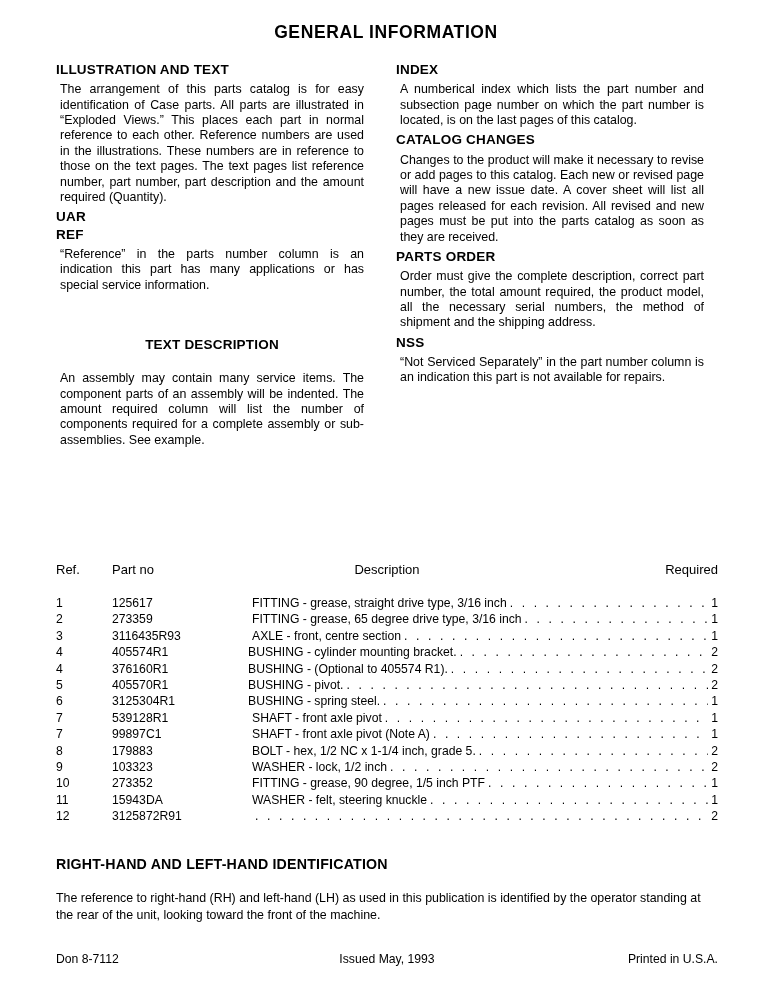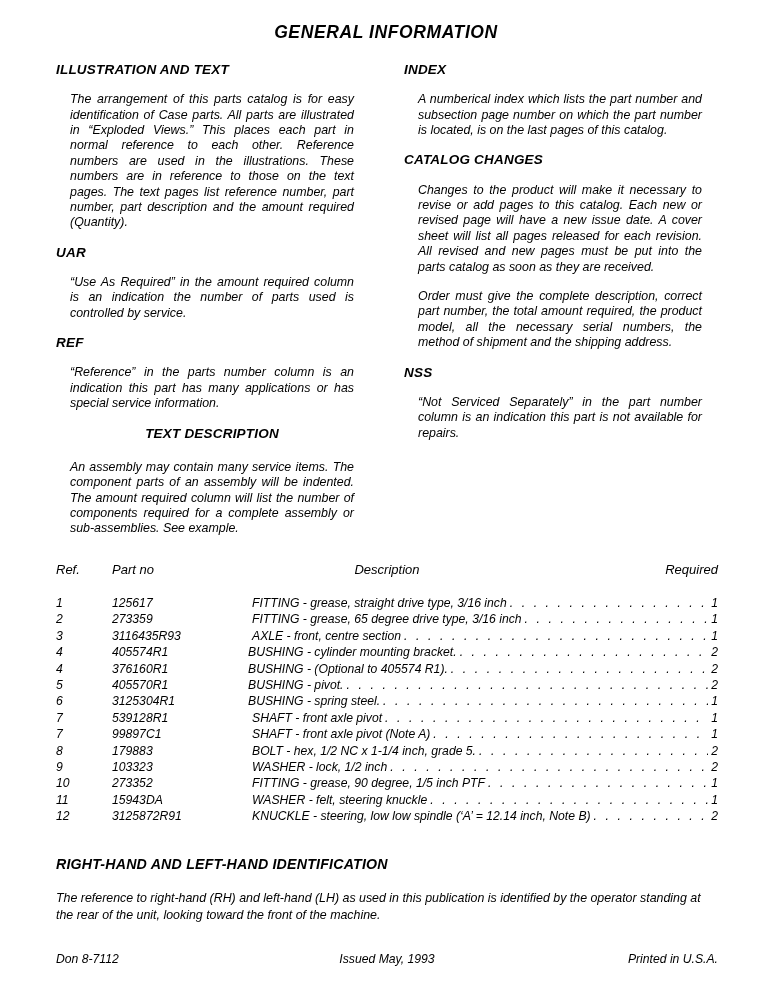--- a/index.html
+++ b/index.html
@@ -18,21 +18,20 @@
   }
 
   .page {
     position: absolute;
     left: 0;
     top: 0;
     width: 700px;
     height: 1000px;
     box-sizing: border-box;
     padding: 16px;
-    font-style: italic;
   }
 
   
   .page-title {
     position: absolute;
     left: 0;
     top: 22px;
     width: 772px;
     text-align: center;
     font-size: 17.5px;
@@ -40,45 +39,45 @@
     letter-spacing: 0.6px;
   }
 
   
   .columns {
     position: absolute;
     left: 56px;
     top: 62px;
     width: 660px;
     display: flex;
-    gap: 36px;
+    gap: 28px;
   }
   .col {
     width: 312px;
   }
 
   .sec-head {
     font-size: 13.5px;
     font-weight: bold;
     letter-spacing: 0.2px;
     margin: 0 0 1px 0;
     line-height: 1.2;
   }
   .sec-head.spaced {
   }
   .sec-head.centered {
     text-align: center;
-    margin-top: 14px;
+    margin-top: 44px;
     margin-bottom: 18px;
   }
   .sec-body {
     font-size: 12.4px;
     line-height: 15.4px;
     text-align: justify;
-    margin: 14px;
+    margin: 4px;
     hyphens: manual;
   }
 
   
   .parts {
     position: absolute;
     left: 56px;
     top: 562px;
     width: 662px;
     font-size: 12px;
@@ -176,21 +175,20 @@
   <div class="columns">
 
     <div class="col">
       <div>
         <div class="sec-head">ILLUSTRATION AND TEXT</div>
         <p class="sec-body">The arrangement of this parts catalog is for easy identification of Case parts. All parts are illustrated in “Exploded Views.” This places each part in normal reference to each other. Reference numbers are used in the illustrations. These numbers are in reference to those on the text pages. The text pages list reference number, part number, part description and the amount required (Quantity).</p>
       </div>
 
       <div>
         <div class="sec-head spaced">UAR</div>
-        <p class="sec-body">“Use As Required” in the amount required column is an indication the number of parts used is controlled by service.</p>
       </div>
 
       <div>
         <div class="sec-head spaced">REF</div>
         <p class="sec-body">“Reference” in the parts number column is an indication this part has many applications or has special service information.</p>
       </div>
 
       <div>
         <div class="sec-head centered">TEXT DESCRIPTION</div>
         <p class="sec-body">An assembly may contain many service items. The component parts of an assembly will be indented. The amount required column will list the number of components required for a complete assembly or sub-assemblies. See example.</p>
@@ -202,20 +200,21 @@
         <div class="sec-head">INDEX</div>
         <p class="sec-body">A numberical index which lists the part number and subsection page number on which the part number is located, is on the last pages of this catalog.</p>
       </div>
 
       <div>
         <div class="sec-head spaced">CATALOG CHANGES</div>
         <p class="sec-body">Changes to the product will make it necessary to revise or add pages to this catalog. Each new or revised page will have a new issue date. A cover sheet will list all pages released for each revision. All revised and new pages must be put into the parts catalog as soon as they are received.</p>
       </div>
 
       <div>
+        <div class="sec-head spaced">PARTS ORDER</div>
         <p class="sec-body">Order must give the complete description, correct part number, the total amount required, the product model, all the necessary serial numbers, the method of shipment and the shipping address.</p>
       </div>
 
       <div>
         <div class="sec-head spaced">NSS</div>
         <p class="sec-body">“Not Serviced Separately” in the part number column is an indication this part is not available for repairs.</p>
       </div>
     </div>
 
   </div>
@@ -342,21 +341,20 @@
           <span class="p-desc">
             <span class="p-desc-text">WASHER - felt, steering knuckle</span>
             <span class="p-leader"></span>
             <span class="p-qty">1</span>
           </span>
         </div>
         <div class="prow">
           <span class="p-ref">12</span>
           <span class="p-num">3125872R91</span>
           <span class="p-desc">
-            <span class="p-desc-text">KNUCKLE - steering, low low spindle (‘A’ = 12.14 inch, Note B)</span>
             <span class="p-leader"></span>
             <span class="p-qty">2</span>
           </span>
         </div>
       </div>
   </div>
 
   <div class="rhlh-head">RIGHT-HAND AND LEFT-HAND IDENTIFICATION</div>
   <div class="rhlh-body">The reference to right-hand (RH) and left-hand (LH) as used in this publication is identified by the operator standing at the rear of the unit, looking toward the front of the machine.</div>
 

